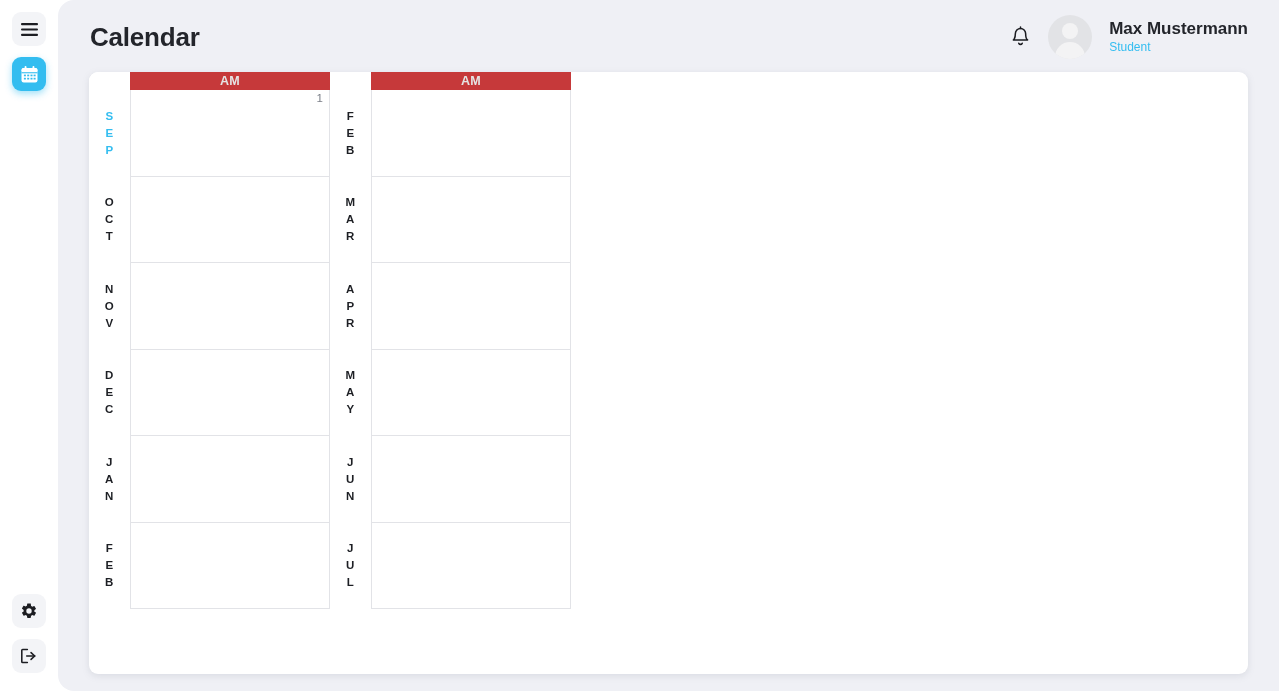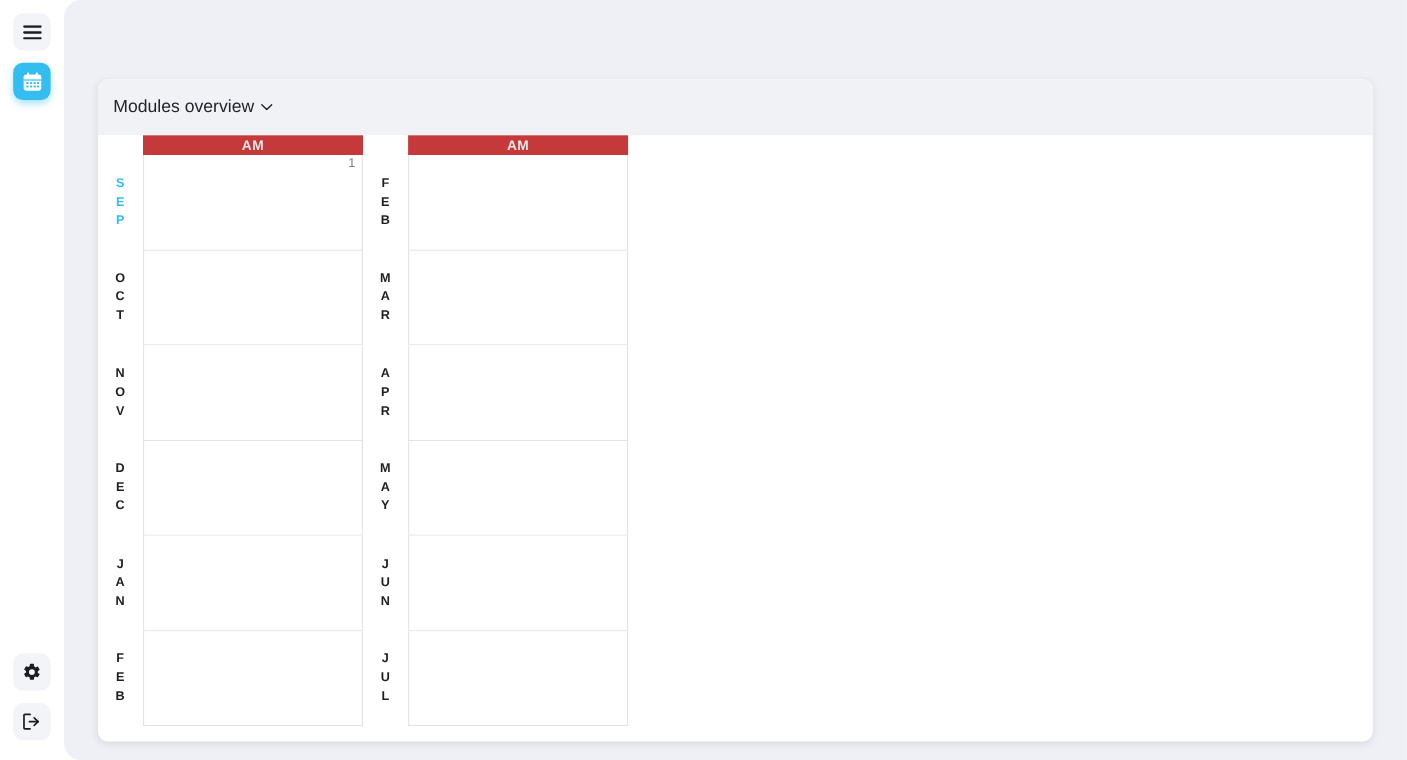--- a/index.html
+++ b/index.html
@@ -285,33 +285,46 @@
             <path d="M18 10H8.2"></path>
           </svg>
         </span>
       </div>
 
     </div>
   </div>
 
   <div id="main">
 
-
-    <div id="card">
-
-      <div id="card-head">
-        <div id="overview-select">
-          <span>Modules overview</span>
-          <span>
-            <svg class="svg-ico" width="11" height="7" viewBox="0 0 11 7" fill="none" stroke="#22242a" stroke-width="1.3" stroke-linecap="round" stroke-linejoin="round">
-              <path d="M1 1.3 5.5 5.6 10 1.3"></path>
-            </svg>
-          </span>
+    <div id="header">
+      <div id="page-title">Calendar</div>
+
+      <div id="header-right">
+        <span>
+          <svg class="svg-ico" width="21" height="22" viewBox="0 0 22 23" fill="none" stroke="#1b1c21" stroke-width="1.6" stroke-linecap="round" stroke-linejoin="round">
+            <path d="M11 2.6a5.4 5.4 0 0 0-5.4 5.4c0 5.1-2 6.6-2 6.6h14.8s-2-1.5-2-6.6A5.4 5.4 0 0 0 11 2.6z"></path>
+            <path d="M9.2 18.1a2 2 0 0 0 3.6 0"></path>
+            <path d="M11 1.1v1.5"></path>
+          </svg>
+        </span>
+
+        <div id="avatar">
+          <div class="head"></div>
+          <div class="body"></div>
+        </div>
+
+        <div id="user-block">
+          <div id="user-name">Max Mustermann</div>
+          <div id="user-role">Student</div>
         </div>
       </div>
+    </div>
+
+    <div id="card">
+
 
       <div id="cal-body">
           <div class="month-group">
             <div class="group-head">
               <div class="spacer"></div>
               <div class="am-head">AM</div>
             </div>
             <div class="month-row">
               <div class="month-label current">
                 <span>S</span>

